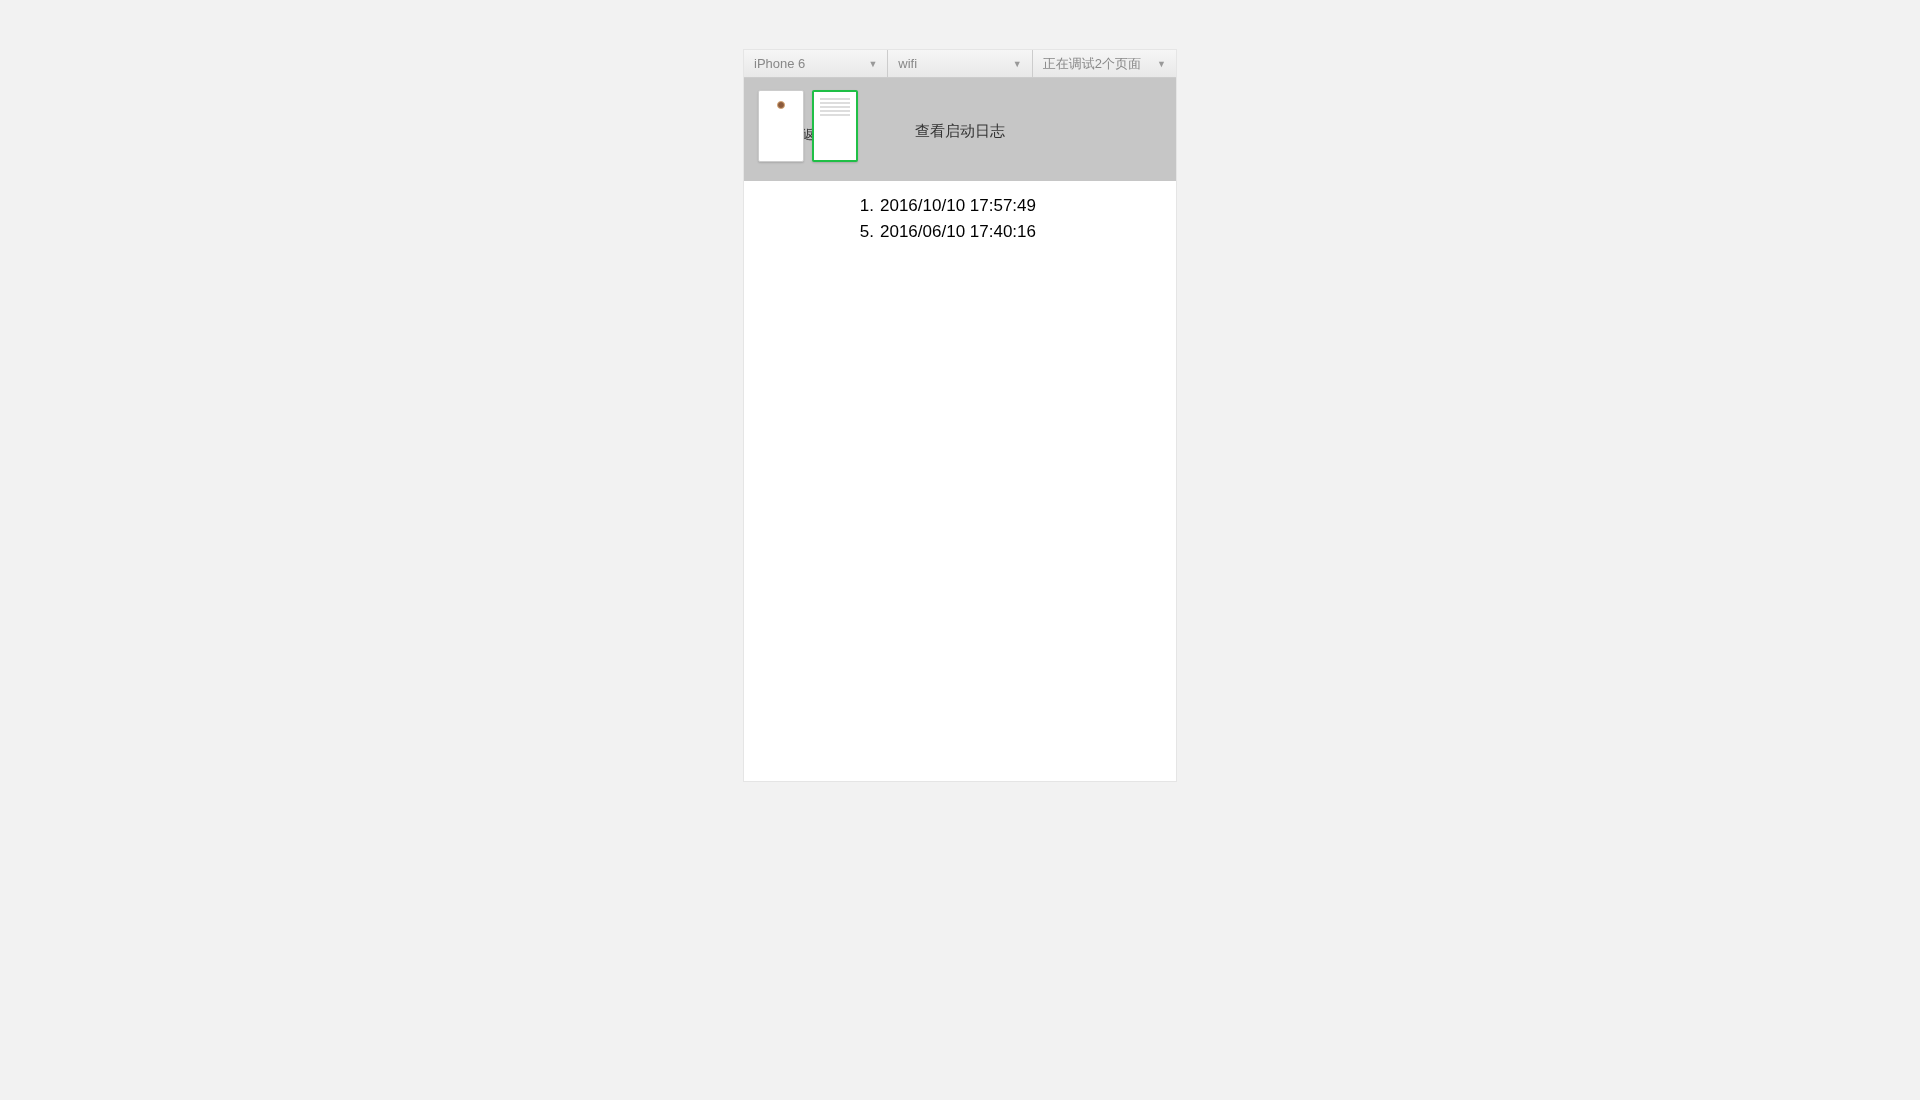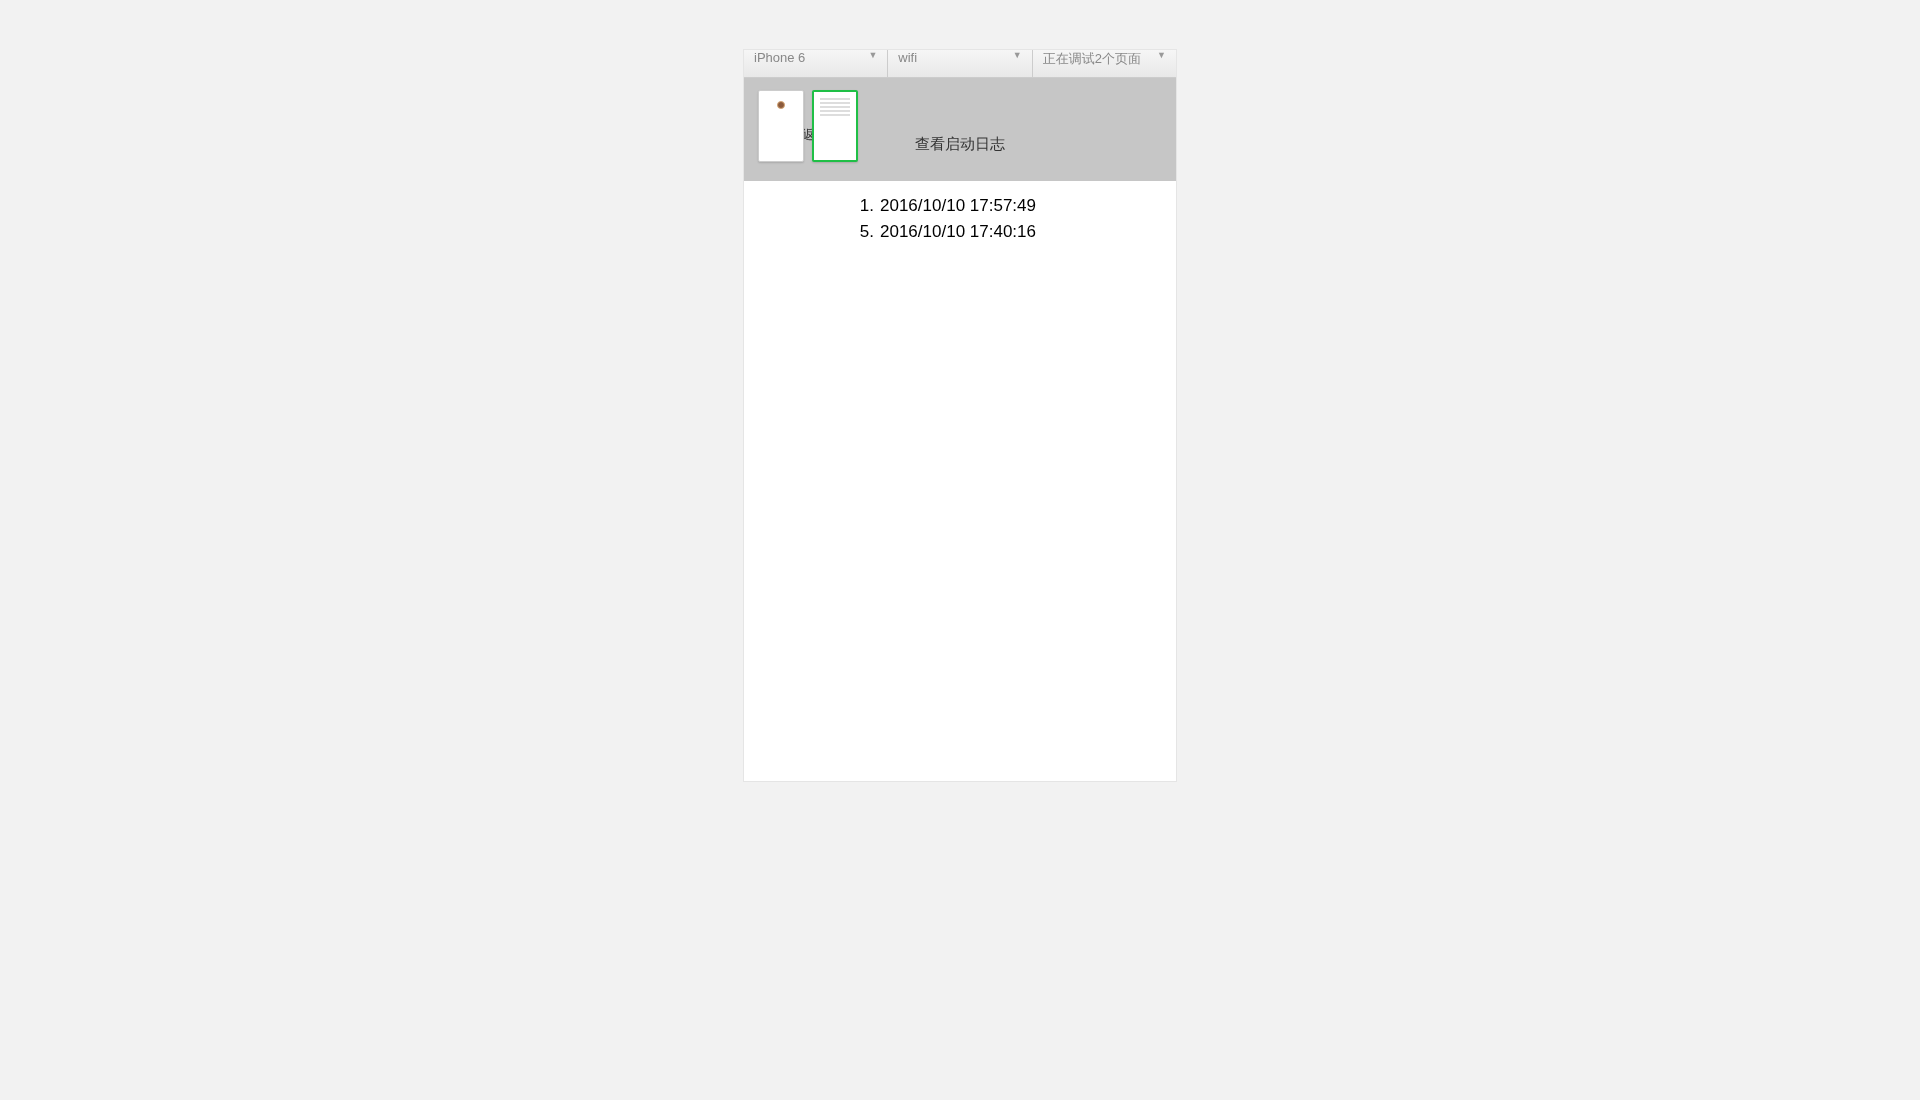--- a/index.html
+++ b/index.html
@@ -24,21 +24,21 @@
     }
     .toolbar {
       display: flex;
       height: 28px;
       background: linear-gradient(#f6f6f6, #e8e8e8);
       border-bottom: 1px solid #ccc;
     }
     .dropdown {
       flex: 1;
       display: flex;
-      align-items: flex-start;
+      align-items: center;
       justify-content: space-between;
       padding: 0 10px;
       font-size: 13px;
       color: #888;
       border-right: 1px solid #ccc;
       cursor: pointer;
     }
     .dropdown:last-child {
       border-right: none;
     }
@@ -98,21 +98,21 @@
     .back-label {
       position: absolute;
       top: 48px;
       left: 58px;
       font-size: 13px;
       color: #333;
       z-index: 1;
     }
     .page-title {
       position: absolute;
-      top: 57px;
+      top: 44px;
       left: 0;
       right: 0;
       text-align: center;
       font-size: 15px;
       color: #333;
       z-index: 1;
     }
     .content-area {
       background: #fff;
       min-height: 600px;
@@ -178,18 +178,18 @@
     <div class="back-label">返回</div>
     <div class="page-title">查看启动日志</div>
   </div>
 
   <div class="content-area">
     <div class="log-list">
       <div class="log-item">
         <span class="log-num">1.</span><span>2016/10/10 17:57:49</span>
       </div>
       <div class="log-item">
-        <span class="log-num">5.</span><span>2016/10/10 17:40:16</span>
+        <span class="log-num">5.</span><span>2016/06/10 17:40:16</span>
       </div>
     </div>
   </div>
 
 </div>
 
 </body></html>

